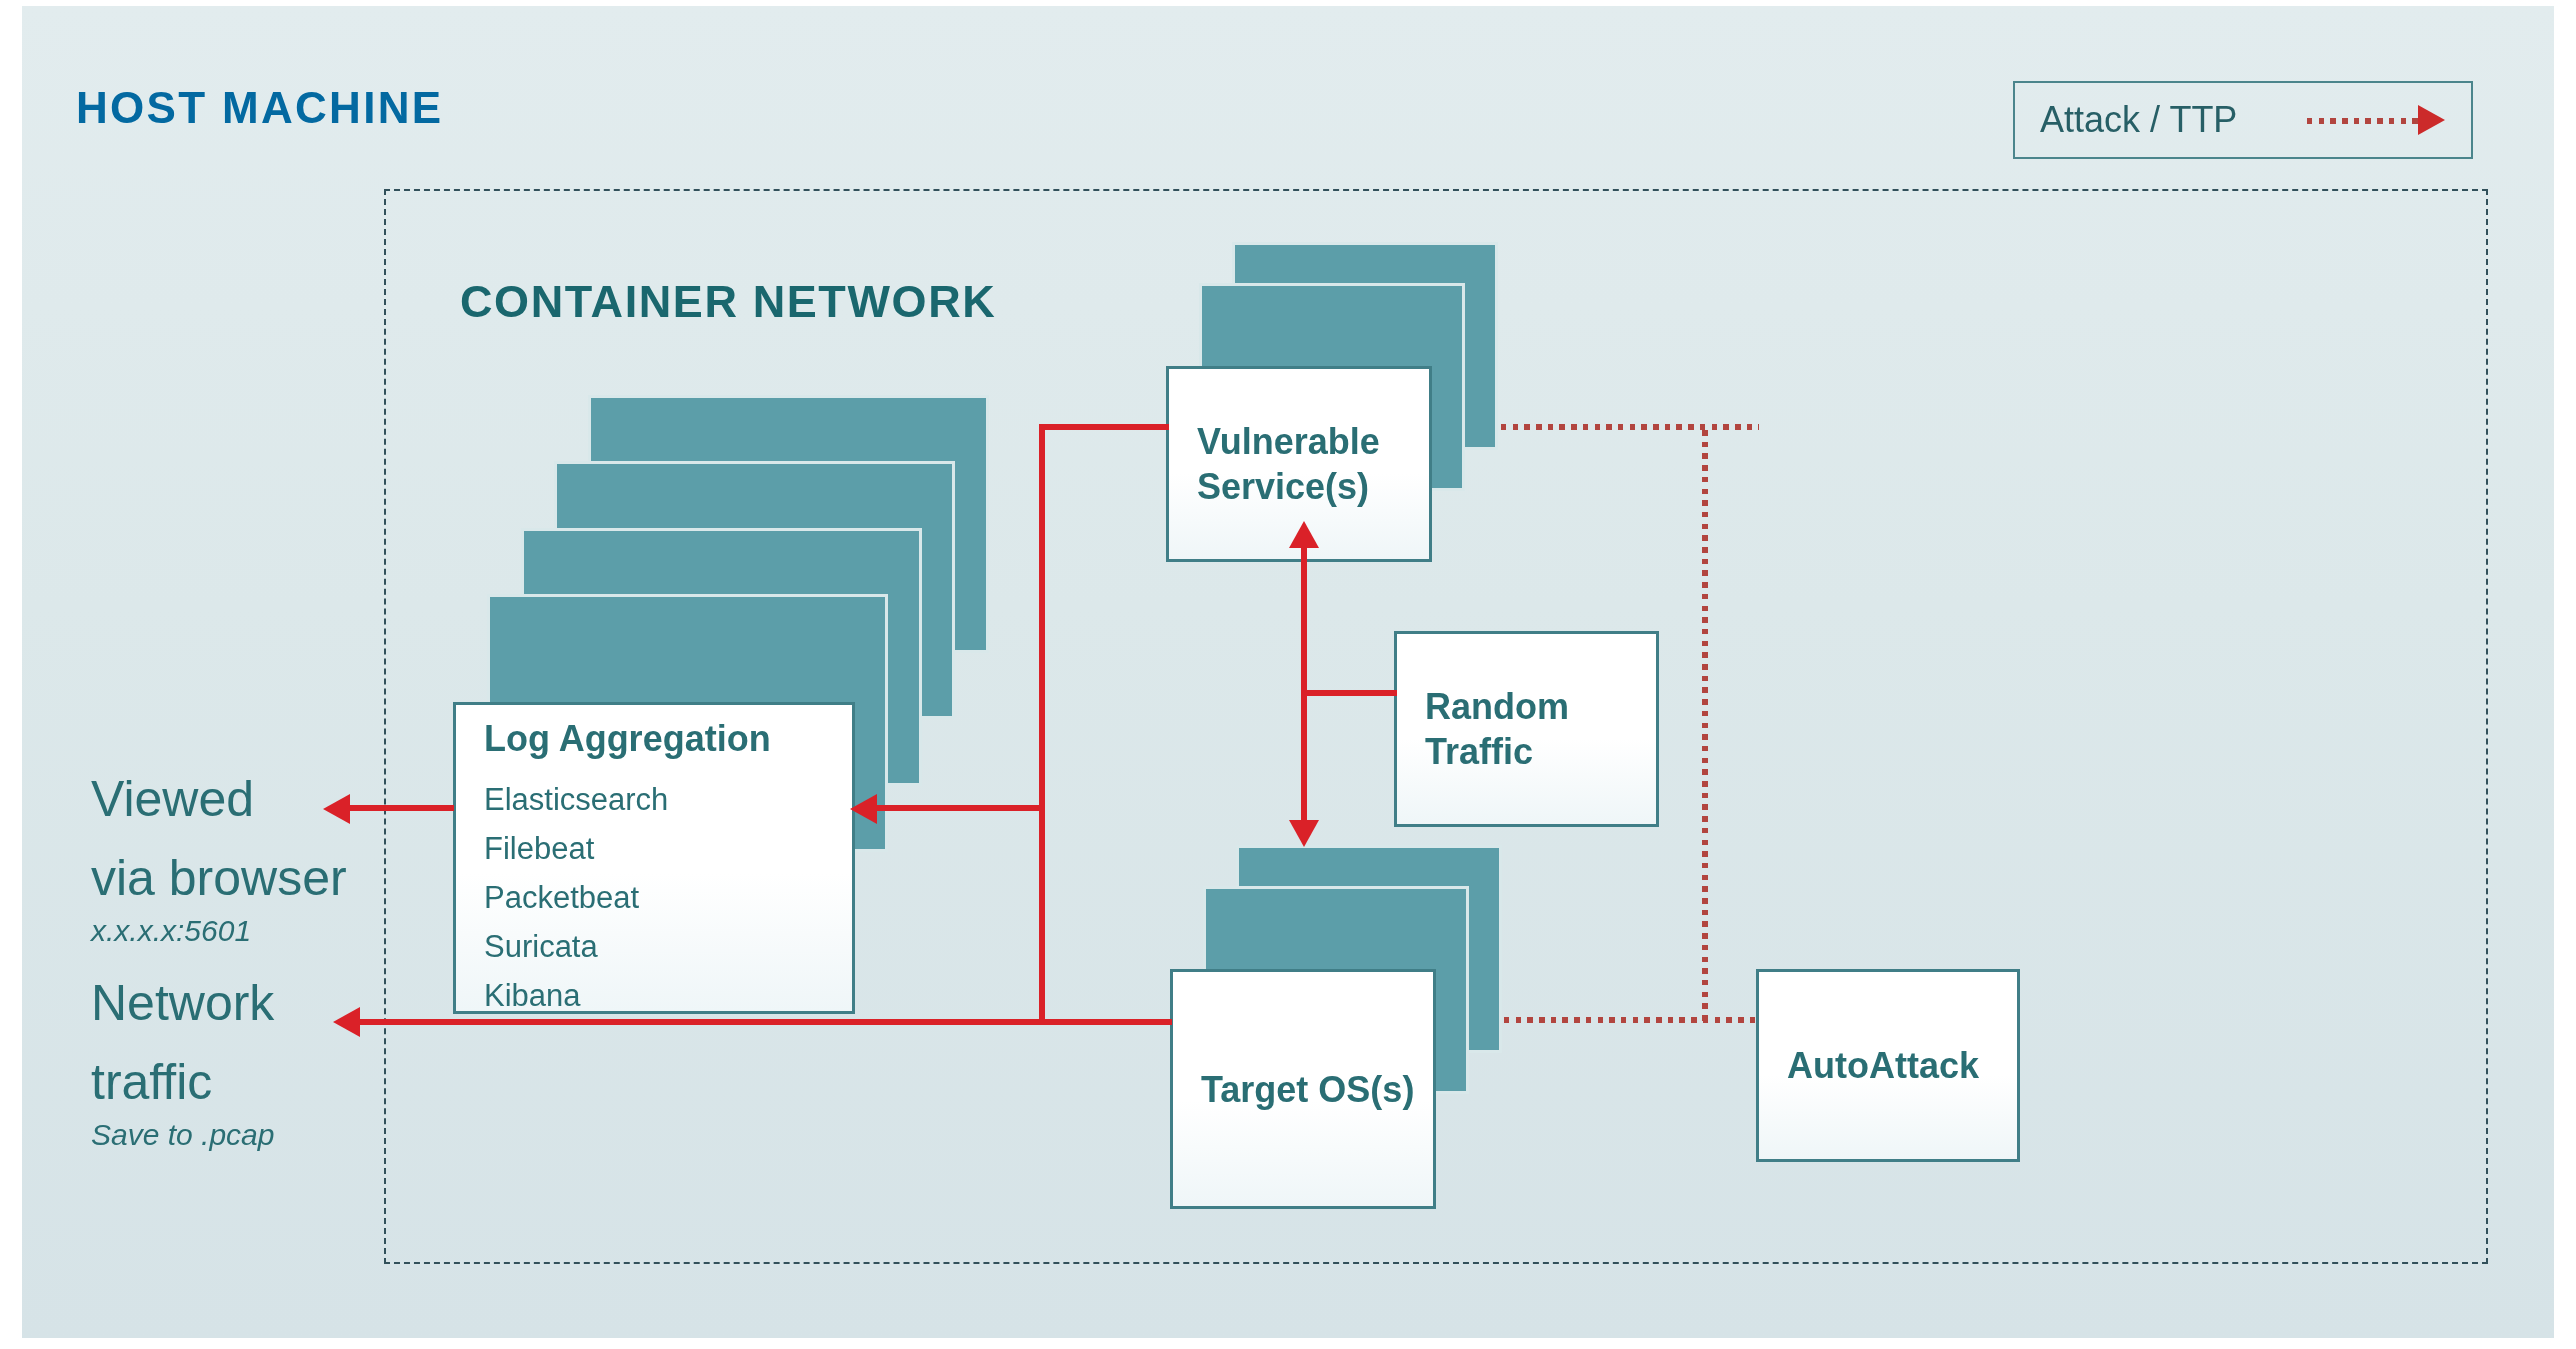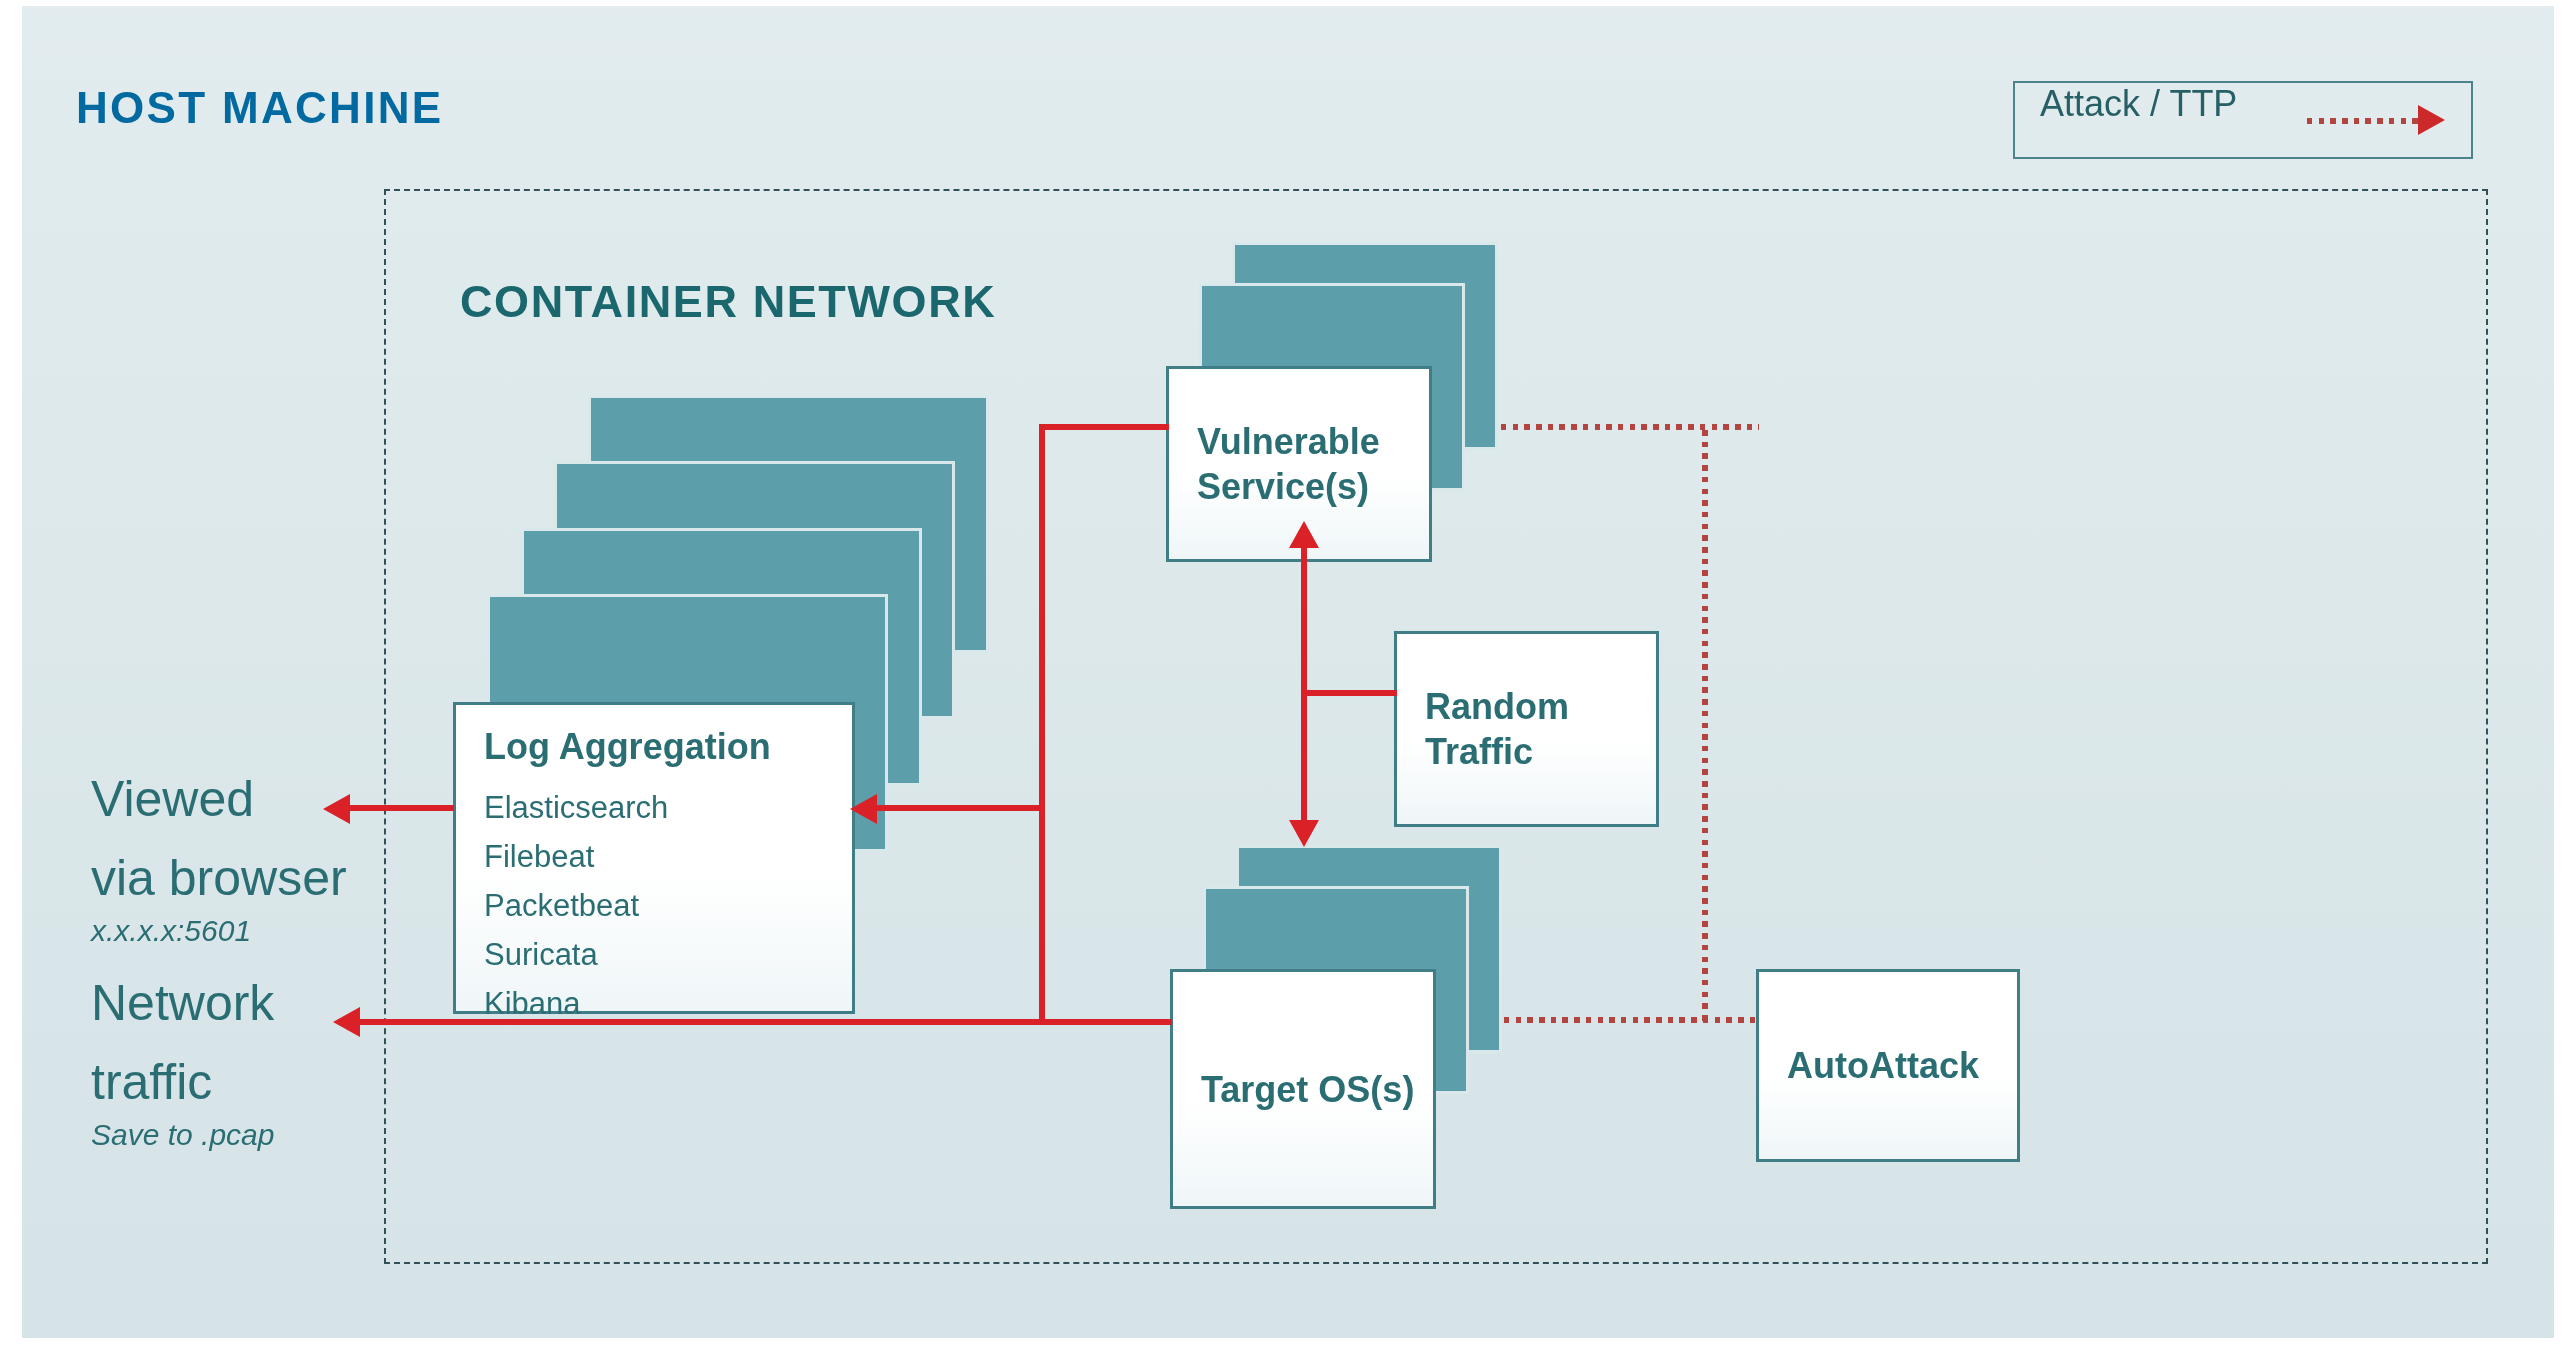--- a/index.html
+++ b/index.html
@@ -4,40 +4,40 @@
 <style>
   html,body{margin:0;padding:0;background:#ffffff;}
   #stage{position:relative;width:2576px;height:1349px;background:#ffffff;overflow:hidden;
          font-family:"Liberation Sans", sans-serif;}
   .panel{position:absolute;left:22px;top:6.3px;width:2532px;height:1332px;
          background:linear-gradient(180deg,#e2ecee 0%,#dce8ea 45%,#d6e3e7 100%);}
   .page-title{position:absolute;left:76px;top:83px;font-size:44px;font-weight:bold;
               letter-spacing:2.3px;color:#0369a1;}
   
   .legend{position:absolute;left:2013px;top:81px;width:456px;height:74px;
-          border:2.3px solid #4b858c;display:flex;align-items:flex-start;}
+          border:2.3px solid #4b858c;display:flex;align-items:center;}
   .legend-label{font-size:36px;color:#275f66;margin-left:25px;}
   .legend-dots{position:absolute;left:292px;top:35px;width:111px;height:5.5px;
         background:repeating-linear-gradient(90deg,#b2453f 0 5.5px,transparent 5.5px 11.7px);}
   .legend-head{position:absolute;left:403px;top:22px;width:0;height:0;
         border-top:15.7px solid transparent;border-bottom:15.7px solid transparent;
         border-left:27px solid #cc2a2a;}
   
   .net-border{position:absolute;left:384px;top:189px;width:2100px;height:1071px;
               border:2.3px dashed #31505a;}
   .net-label{position:absolute;left:460px;top:276px;font-size:45px;font-weight:bold;
              letter-spacing:1.6px;color:#1a676e;}
   
   .card{position:absolute;background:#5c9ea9;border:3.1px solid #d9e8ea;box-sizing:border-box;}
   
   .node{position:absolute;border:3.1px solid #407e87;box-sizing:border-box;
         background:linear-gradient(180deg,#ffffff 55%,#eff6f8 100%);
         display:flex;flex-direction:column;justify-content:center;z-index:3;margin-top:41px;}
   .node .lbl{font-size:36px;font-weight:bold;color:#2a6e74;line-height:45px;margin-left:28px;}
-  .log-box{justify-content:flex-start;}
+  .log-box{justify-content:center;}
   .log-title{font-size:36px;font-weight:bold;color:#2a6e74;line-height:44px;
              margin:20.4px 0 14px 28px;}
   .log-item{font-size:31px;color:#2a6e74;line-height:49px;margin-left:28px;}
   
   .side{position:absolute;color:#2a6e74;}
   .side .big{font-size:50px;font-weight:normal;line-height:49px;margin-top:30px;}
   .side .note{font-size:30px;font-style:italic;margin-top:11px;}
   
   .rl{position:absolute;background:#da2128;z-index:4;}
   .head-left{position:absolute;width:0;height:0;z-index:4;

